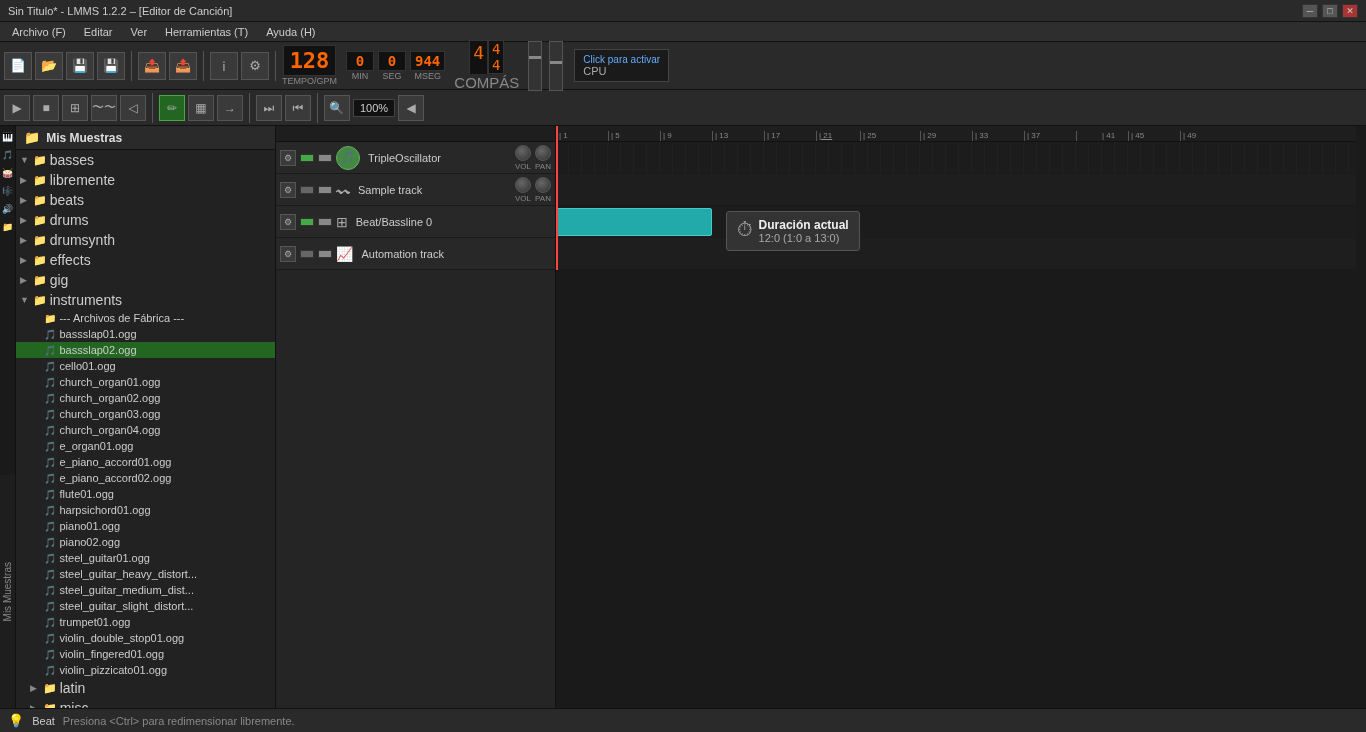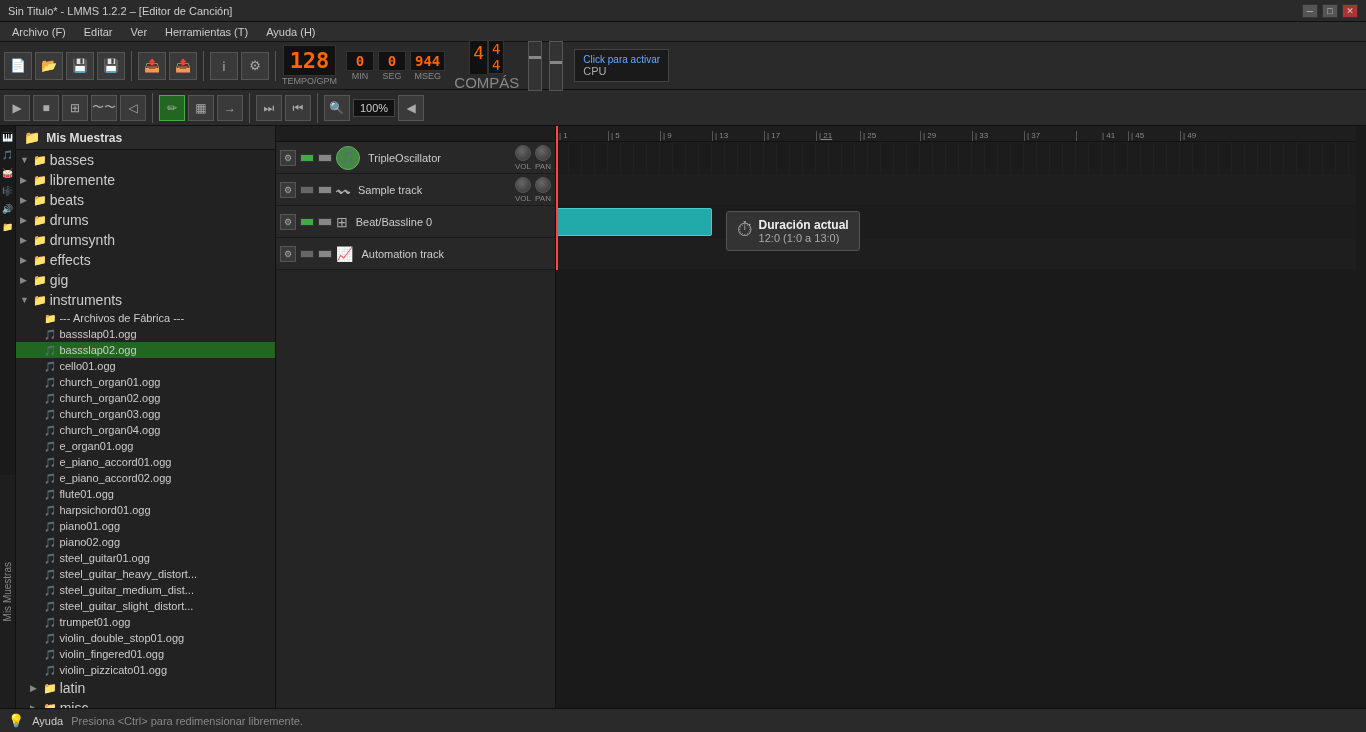--- a/index.html
+++ b/index.html
@@ -787,15 +787,15 @@
 
           <div class="track-row" style="height:32px; position:relative;"></div>
         </div>
       </div>
     </div>
   </div>
 </div>
 
 <div id="statusbar">
   <span class="status-icon">💡</span>
-  <span class="status-text">Ayuda</span>
+  <span class="status-text">Beat</span>
   <span class="status-sub">Presiona &lt;Ctrl&gt; para redimensionar libremente.</span>
 </div>
 
 </body></html>

